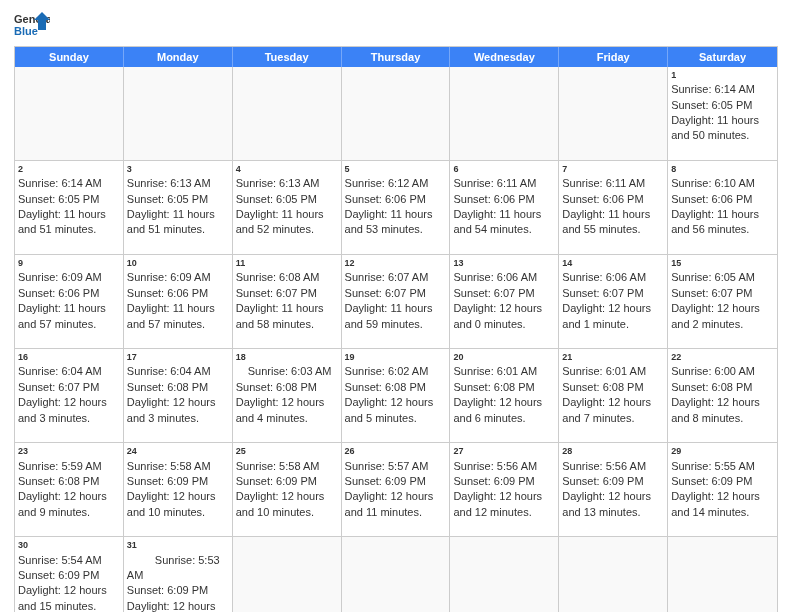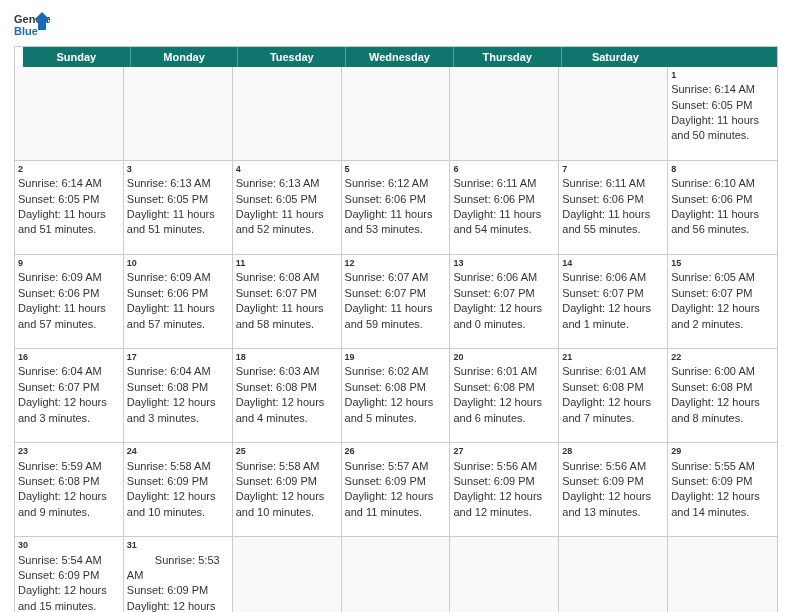--- a/index.html
+++ b/index.html
@@ -47,22 +47,21 @@
     }
     .calendar {
       flex: 1;
       display: flex;
       flex-direction: column;
       border: 1px solid #ccc;
     }
     .cal-header {
       display: grid;
       grid-template-columns: repeat(7, 1fr);
-      background: #0f766e;
-      margin-left: 8px;
+      background: #3b82f6;
     }
     .cal-header-cell {
       color: white;
       font-size: 11px;
       font-weight: bold;
       padding: 4px 4px;
       text-align: center;
       border-right: 1px solid rgba(255,255,255,0.3);
     }
     .cal-header-cell:last-child { border-right: none; }
@@ -116,22 +115,23 @@
       <div class="month-year"></div>
       <div class="location"></div>
     </div>
   </div>
 
   <div class="calendar">
     <div class="cal-header">
     <div class="cal-header-cell">Sunday</div>
         <div class="cal-header-cell">Monday</div>
         <div class="cal-header-cell">Tuesday</div>
+        <div class="cal-header-cell">Thursday</div>
         <div class="cal-header-cell">Wednesday</div>
-        <div class="cal-header-cell">Thursday</div>
+        <div class="cal-header-cell">Friday</div>
         <div class="cal-header-cell">Saturday</div>
       </div>
     <div class="cal-body">
     <div class="cal-row">
           <div class="cal-cell empty"></div>
           <div class="cal-cell empty"></div>
           <div class="cal-cell empty"></div>
           <div class="cal-cell empty"></div>
           <div class="cal-cell empty"></div>
           <div class="cal-cell empty"></div>
@@ -202,21 +202,21 @@
         </div>
         <div class="cal-row">
           <div class="cal-cell"><span class="day-num">16</span><span class="cell-text" style="white-space: pre-line;">Sunrise: 6:04 AM
 Sunset: 6:07 PM
 Daylight: 12 hours
 and 3 minutes.</span></div>
           <div class="cal-cell"><span class="day-num">17</span><span class="cell-text" style="white-space: pre-line;">Sunrise: 6:04 AM
 Sunset: 6:08 PM
 Daylight: 12 hours
 and 3 minutes.</span></div>
-          <div class="cal-cell"><span class="day-num">18</span><span class="cell-text" style="white-space: pre-line;">Sunrise: 6:03 AM
+          <div class="cal-cell"><span class="day-num">18</span><span class="cell-text" style="white-space: pre-line; margin-left: 12px;">Sunrise: 6:03 AM
 Sunset: 6:08 PM
 Daylight: 12 hours
 and 4 minutes.</span></div>
           <div class="cal-cell"><span class="day-num">19</span><span class="cell-text" style="white-space: pre-line;">Sunrise: 6:02 AM
 Sunset: 6:08 PM
 Daylight: 12 hours
 and 5 minutes.</span></div>
           <div class="cal-cell"><span class="day-num">20</span><span class="cell-text" style="white-space: pre-line;">Sunrise: 6:01 AM
 Sunset: 6:08 PM
 Daylight: 12 hours

